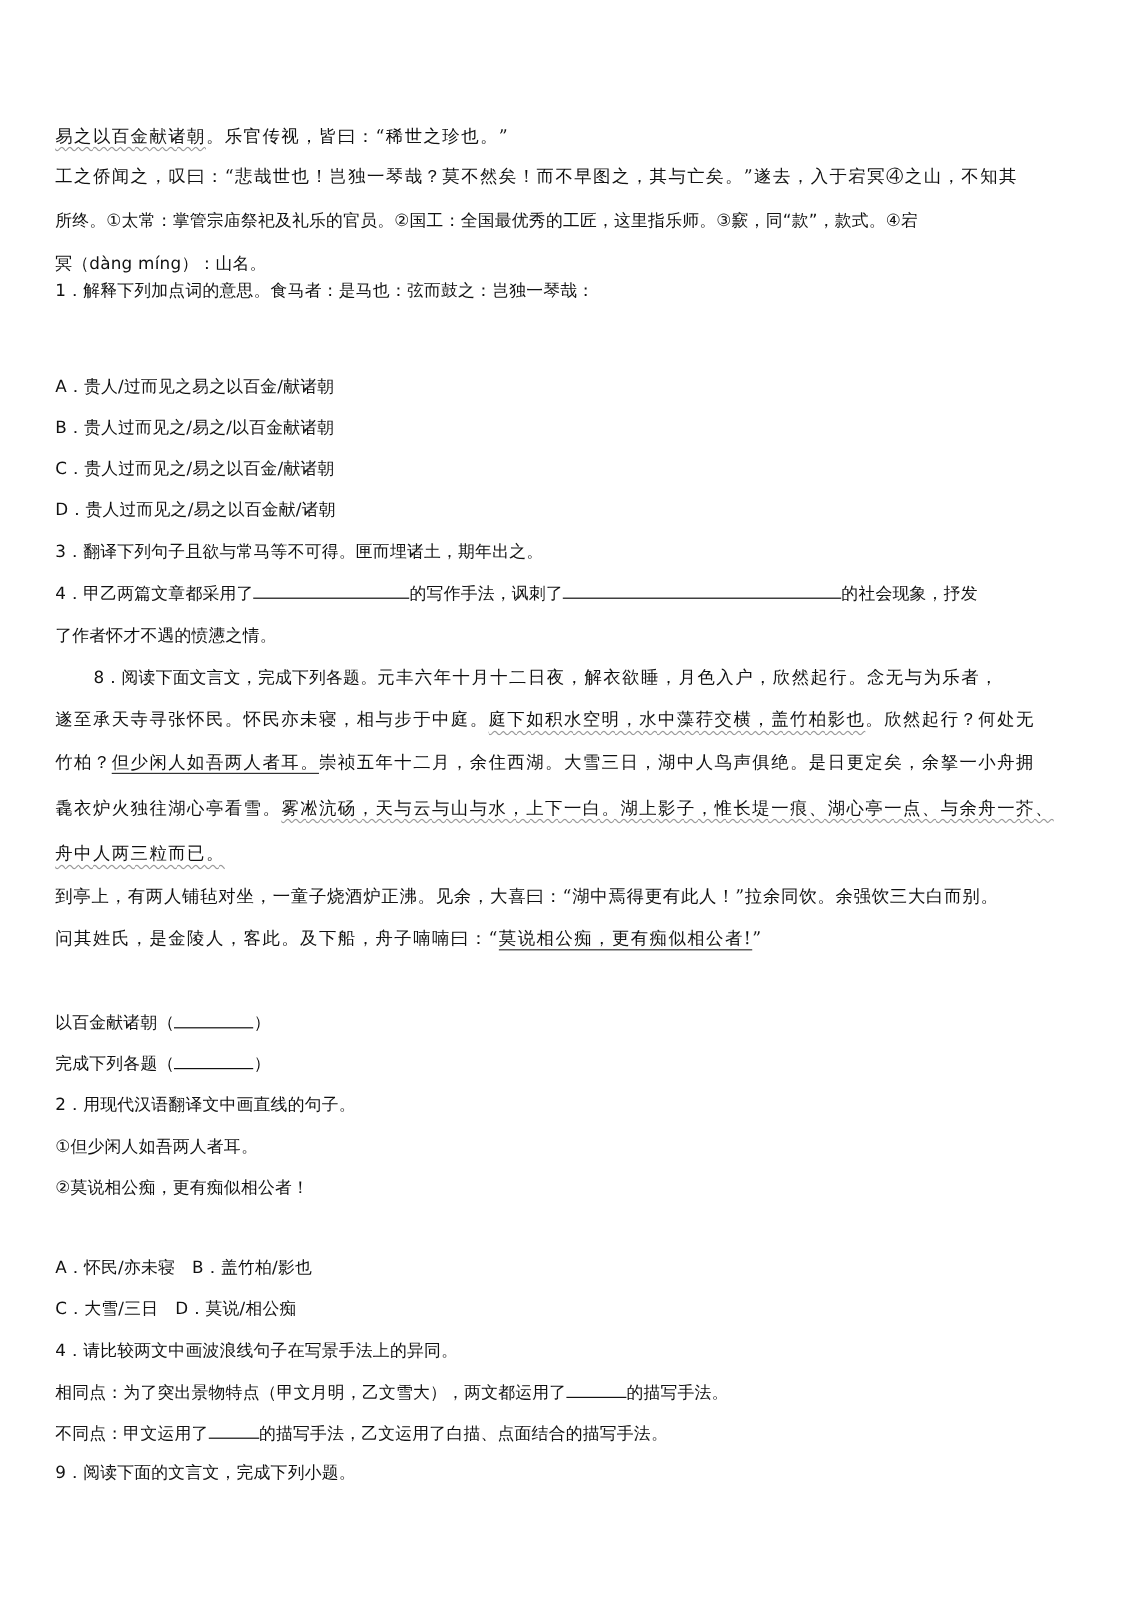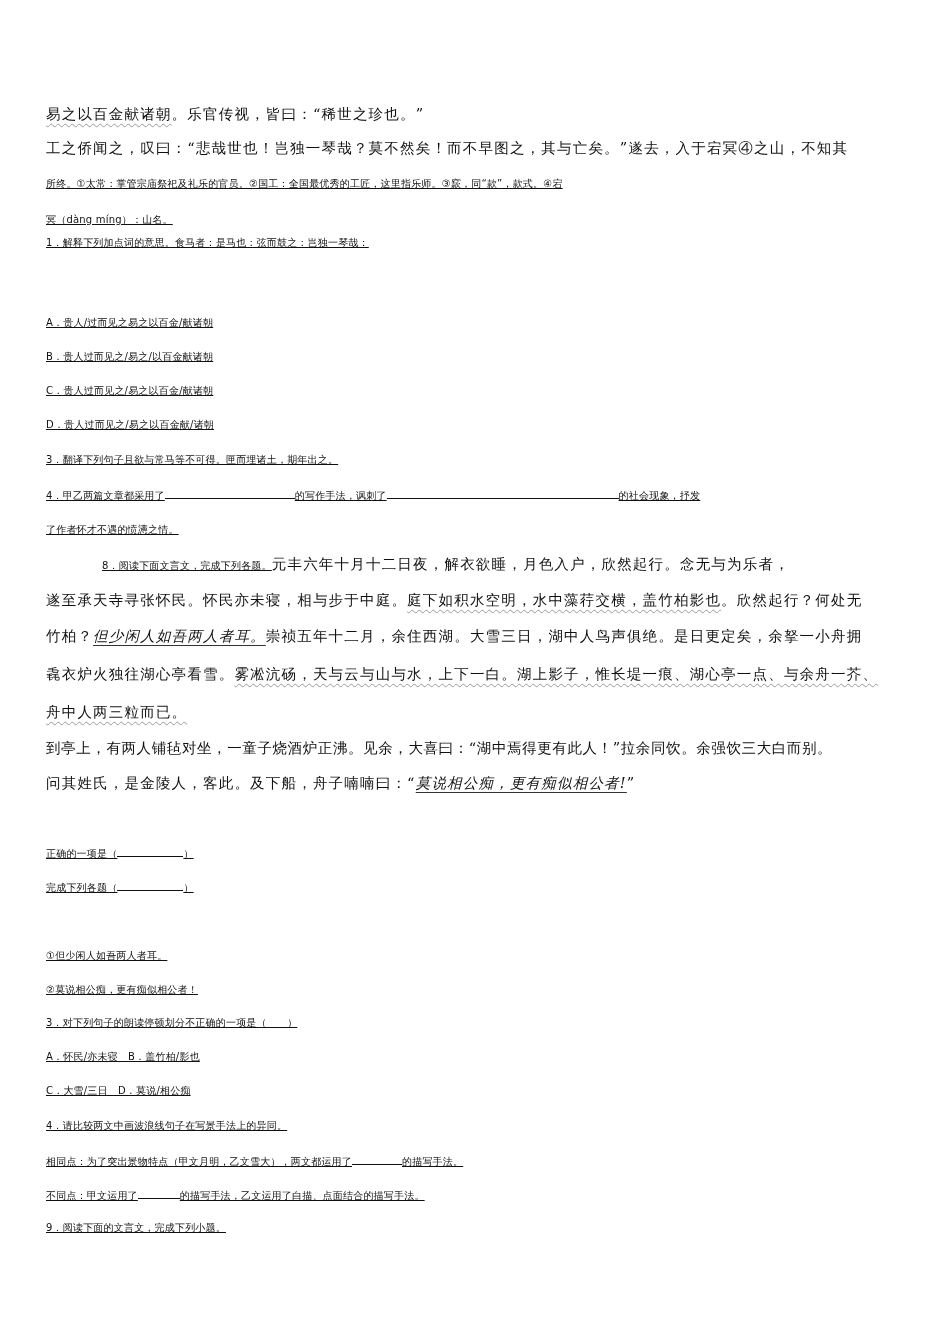--- a/index.html
+++ b/index.html
@@ -7,25 +7,25 @@
   .page {
     position: absolute; left: 0; top: 0; width: 950px; height: 1344px;
     font-family: "DejaVu Serif", "Liberation Serif", serif;
     color: #111; font-size: 15px;
   }
   .line {
     position: absolute; left: 46px; white-space: nowrap;
     font-size: 15px; line-height: 20px; letter-spacing: 0.3px;
   }
   .kai { font-family: "DejaVu Serif", serif; font-size: 14.5px; letter-spacing: 1.2px; }
-  .song { font-family: "DejaVu Sans", "Liberation Sans", sans-serif; font-size: 10px; letter-spacing: 0.2px; text-decoration: underline; }
+  .song { font-family: "DejaVu Sans", "Liberation Sans", sans-serif; font-size: 14px; letter-spacing: 0.2px; }
   .wavy { text-decoration: underline wavy #9a9a9a; text-decoration-thickness: 1px; text-underline-offset: 4px; }
-  .straight { text-decoration: underline solid #333; text-underline-offset: 4px; font-style: italic; }
+  .straight { text-decoration: underline solid #333; text-underline-offset: 4px; }
   .blank { display: inline-block; border-bottom: 1px solid #111; height: 14px; vertical-align: baseline; }
-  .indent { left: 78px; margin-left: 24px; }
+  .indent { left: 78px; }
 </style>
 </head>
 <body>
 
 <div class="page">
 
   <div class="line kai" style="top:104px">
     <span class="wavy">易之以百金献诸朝</span><span>。乐官传视，皆曰：“稀世之珍也。”</span>
   </div>
   <div class="line kai" style="top:138px">工之侨闻之，叹曰：“悲哉世也！岂独一琴哉？莫不然矣！而不早图之，其与亡矣。”遂去，入于宕冥④之山，不知其</div>
@@ -57,28 +57,28 @@
   </div>
   <div class="line kai" style="top:702px">
     <span class="wavy">舟中人两三粒而已。</span>
   </div>
   <div class="line kai" style="top:738px; letter-spacing:0.6px">到亭上，有两人铺毡对坐，一童子烧酒炉正沸。见余，大喜曰：“湖中焉得更有此人！”拉余同饮。余强饮三大白而别。</div>
   <div class="line kai" style="top:773px">
     <span>问其姓氏，是金陵人，客此。及下船，舟子喃喃曰：“</span><span class="straight">莫说相公痴，更有痴似相公者!</span><span>”</span>
   </div>
 
   <div class="line song" style="top:842px">
-    <span>正确的一项是（</span><span class="blank" style="width:66px"></span><span>）</span>
+    <span>以百金献诸朝（</span><span class="blank" style="width:66px"></span><span>）</span>
   </div>
   <div class="line song" style="top:876px">
     <span>完成下列各题（</span><span class="blank" style="width:66px"></span><span>）</span>
   </div>
+  <div class="line song" style="top:911px">2．用现代汉语翻译文中画直线的句子。</div>
   <div class="line song" style="top:946px">①但少闲人如吾两人者耳。</div>
   <div class="line song" style="top:980px">②莫说相公痴，更有痴似相公者！</div>
-  <div class="line song" style="top:1013px">3．对下列句子的朗读停顿划分不正确的一项是（　　）</div>
   <div class="line song" style="top:1047px">A．怀民/亦未寝　B．盖竹柏/影也</div>
   <div class="line song" style="top:1081px">C．大雪/三日　D．莫说/相公痴</div>
   <div class="line song" style="top:1116px">4．请比较两文中画波浪线句子在写景手法上的异同。</div>
   <div class="line song" style="top:1150px">
     <span>相同点：为了突出景物特点（甲文月明，乙文雪大），两文都运用了</span><span class="blank" style="width:50px"></span><span>的描写手法。</span>
   </div>
   <div class="line song" style="top:1184px">
     <span>不同点：甲文运用了</span><span class="blank" style="width:42px"></span><span>的描写手法，乙文运用了白描、点面结合的描写手法。</span>
   </div>
   <div class="line song" style="top:1218px">9．阅读下面的文言文，完成下列小题。</div>

